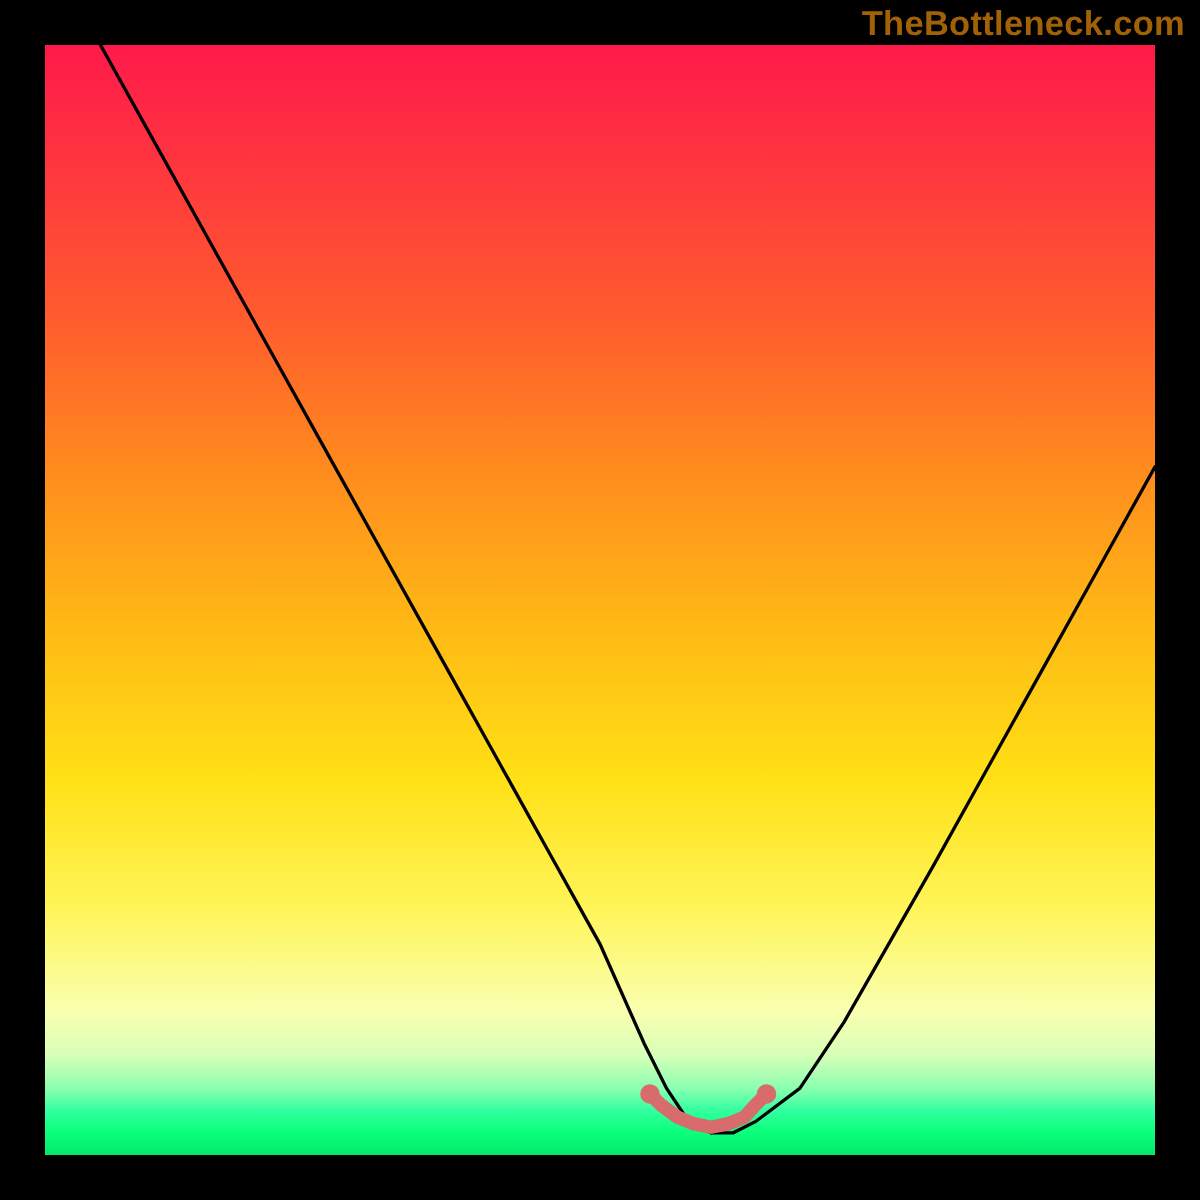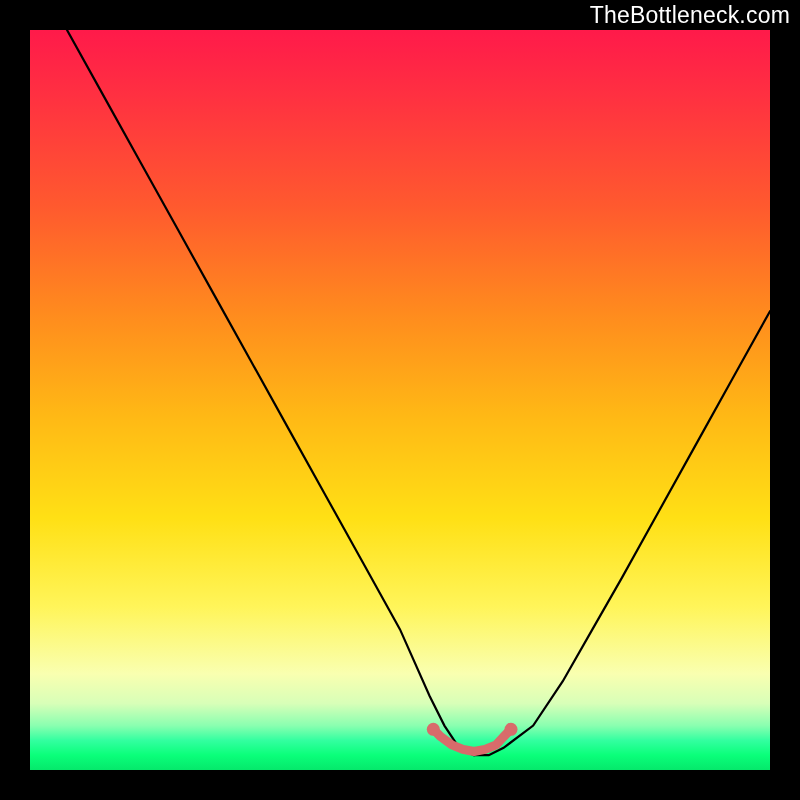--- a/index.html
+++ b/index.html
@@ -14,23 +14,23 @@
   .frame {
     position: relative;
     width: 800px;
     height: 800px;
     background: #000;
   }
   .watermark {
     position: absolute;
     top: 2px;
     right: 10px;
-    color: #ffffff;
+    color: #a16207;
     font-size: 23px;
-    font-weight: 400;
+    font-weight: 700;
     letter-spacing: 0.2px;
     z-index: 10;
   }
   .plot-area {
     position: absolute;
     left: 30px;
     top: 30px;
     width: 740px;
     height: 740px;
     overflow: hidden;

